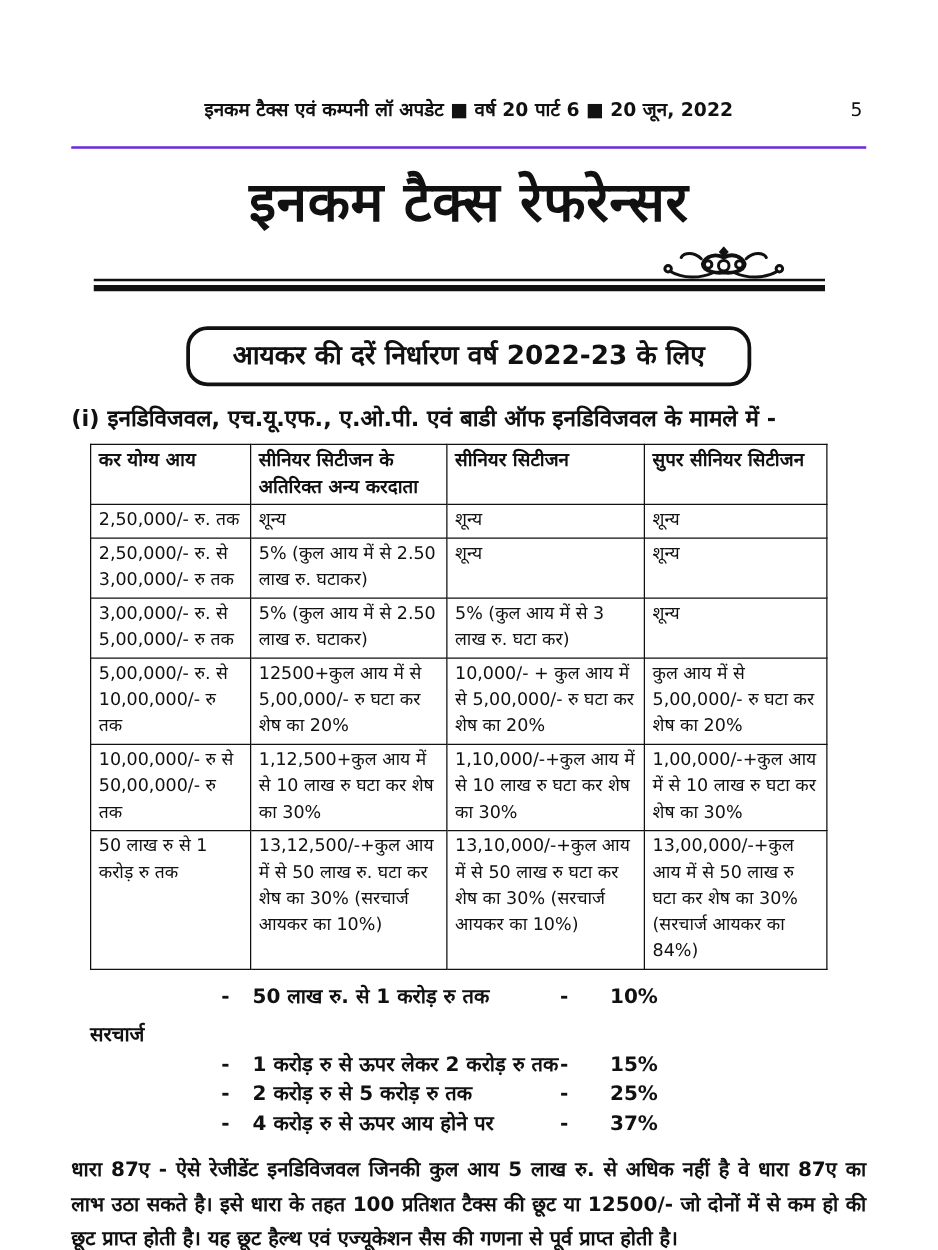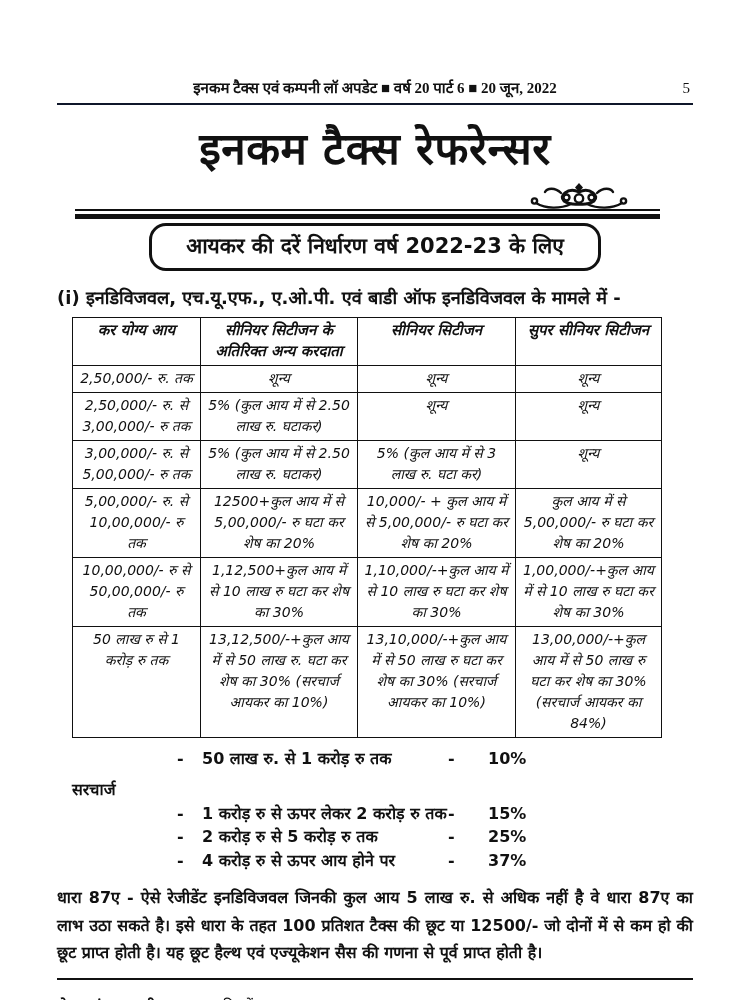--- a/index.html
+++ b/index.html
@@ -8,23 +8,22 @@
     width:750px;height:1000px;
     background:#fff;color:#111;
     font-family:"DejaVu Sans","Liberation Sans",sans-serif;
     overflow:hidden;box-sizing:border-box;
     padding-top:78px;
   }
   
   .header{
     position:relative;
     margin:0 57px;
-    border-bottom:2px solid #0f172a;
-    padding-bottom:5px;
-    font-family:Liberation Serif, serif;
+    border-bottom:2px solid #6d28d9;
+    padding-bottom:19px;
   }
   .header-text{
     text-align:center;
     font-size:15px;font-weight:bold;
     line-height:20px;
   }
   .page-number{
     position:absolute;right:3px;top:0;
     font-size:15px;line-height:20px;font-weight:normal;
   }
@@ -49,21 +48,21 @@
     position:absolute;left:0;right:0;bottom:8px;
     height:2px;background:#111;
   }
   .rule-thick{
     position:absolute;left:0;right:0;bottom:0;
     height:5px;background:#111;
   }
   
   .boxed-heading{
     width:fit-content;
-    margin:4px auto 0 auto;
+    margin:28px auto 0 auto;
     border:3px solid #111;
     border-radius:17px;
     padding:6px 34px 8px 34px;
     font-size:21px;font-weight:bold;
     line-height:28px;
   }
   
   .section-heading{
     margin:15px 57px 7px 57px;
     font-size:18px;font-weight:bold;
@@ -78,25 +77,24 @@
   .tax-table{
     margin:4px 0 0 72px;
     width:589px;
     border-collapse:collapse;
     table-layout:fixed;
   }
   .tax-table th,.tax-table td{
     border:1.8px solid #111;
     padding:2px 6px 3px 6px;
     vertical-align:top;
-    text-align:center;
+    text-align:left;
     font-size:14px;
     line-height:21px;
     word-wrap:break-word;
-    font-style:italic;
   }
   .tax-table th{font-weight:bold;font-size:15px;}
   
   .surcharge{
     margin:9px 0 0 72px;
     font-size:16px;font-weight:bold;
     line-height:23.5px;
   }
   .surcharge-row{
     display:grid;

